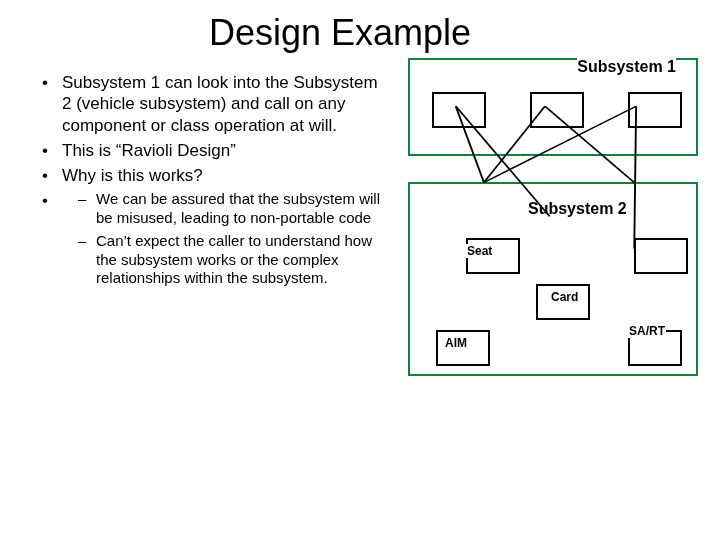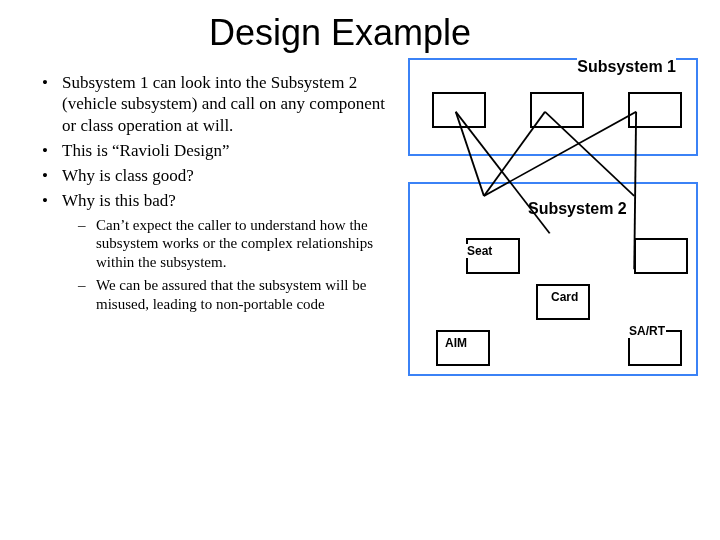--- a/index.html
+++ b/index.html
@@ -21,21 +21,20 @@
   }
   .content {
     display: flex;
     padding: 0 20px;
   }
   .left {
     width: 370px;
     padding-top: 18px;
     font-size: 17px;
     line-height: 1.25;
-    font-family: Liberation Serif, serif;
   }
   ul.lvl1 {
     margin: 0;
     padding-left: 28px;
     list-style: none;
   }
   ul.lvl1 > li {
     position: relative;
     margin-bottom: 4px;
     padding-left: 14px;
@@ -63,21 +62,21 @@
     position: absolute;
     left: -4px;
     top: 0;
   }
   .right {
     flex: 1;
     position: relative;
   }
   .subsys {
     position: absolute;
-    border: 2px solid #3b82f6;
+    border: 2px solid #15803d;
     background: #fff;
   }
   .subsys-label {
     position: absolute;
     font-weight: bold;
     font-size: 16px;
     background: #fff;
     white-space: nowrap;
   }
   .box {
@@ -105,27 +104,26 @@
 <body>
 
 <div class="title">Design Example</div>
 
 <div class="content">
   <div class="left">
     <ul class="lvl1">
       <li>Subsystem 1 can look into the Subsystem 2 (vehicle subsystem) and call on any component or class operation at will.</li>
       <li>This is “Ravioli Design”</li>
       <li>
-        <span>Why is class good?</span>
+        <span>Why is this works?</span>
       </li>
       <li>
-        <span>Why is this bad?</span>
         <ul class="lvl2">
+          <li>We can be assured that the subsystem will be misused, leading to non-portable code</li>
           <li>Can’t expect the caller to understand how the subsystem works or the complex relationships within the subsystem.</li>
-          <li>We can be assured that the subsystem will be misused, leading to non-portable code</li>
         </ul>
       </li>
     </ul>
   </div>
 
   <div class="right">
 
     <div class="subsys" style="left:18px; top:4px; width:290px; height:98px;">
       <div class="subsys-label" style="top:-2px; right:20px;">Subsystem 1</div>
       <div class="box" style="left:22px; top:32px; width:54px; height:36px;"></div>

